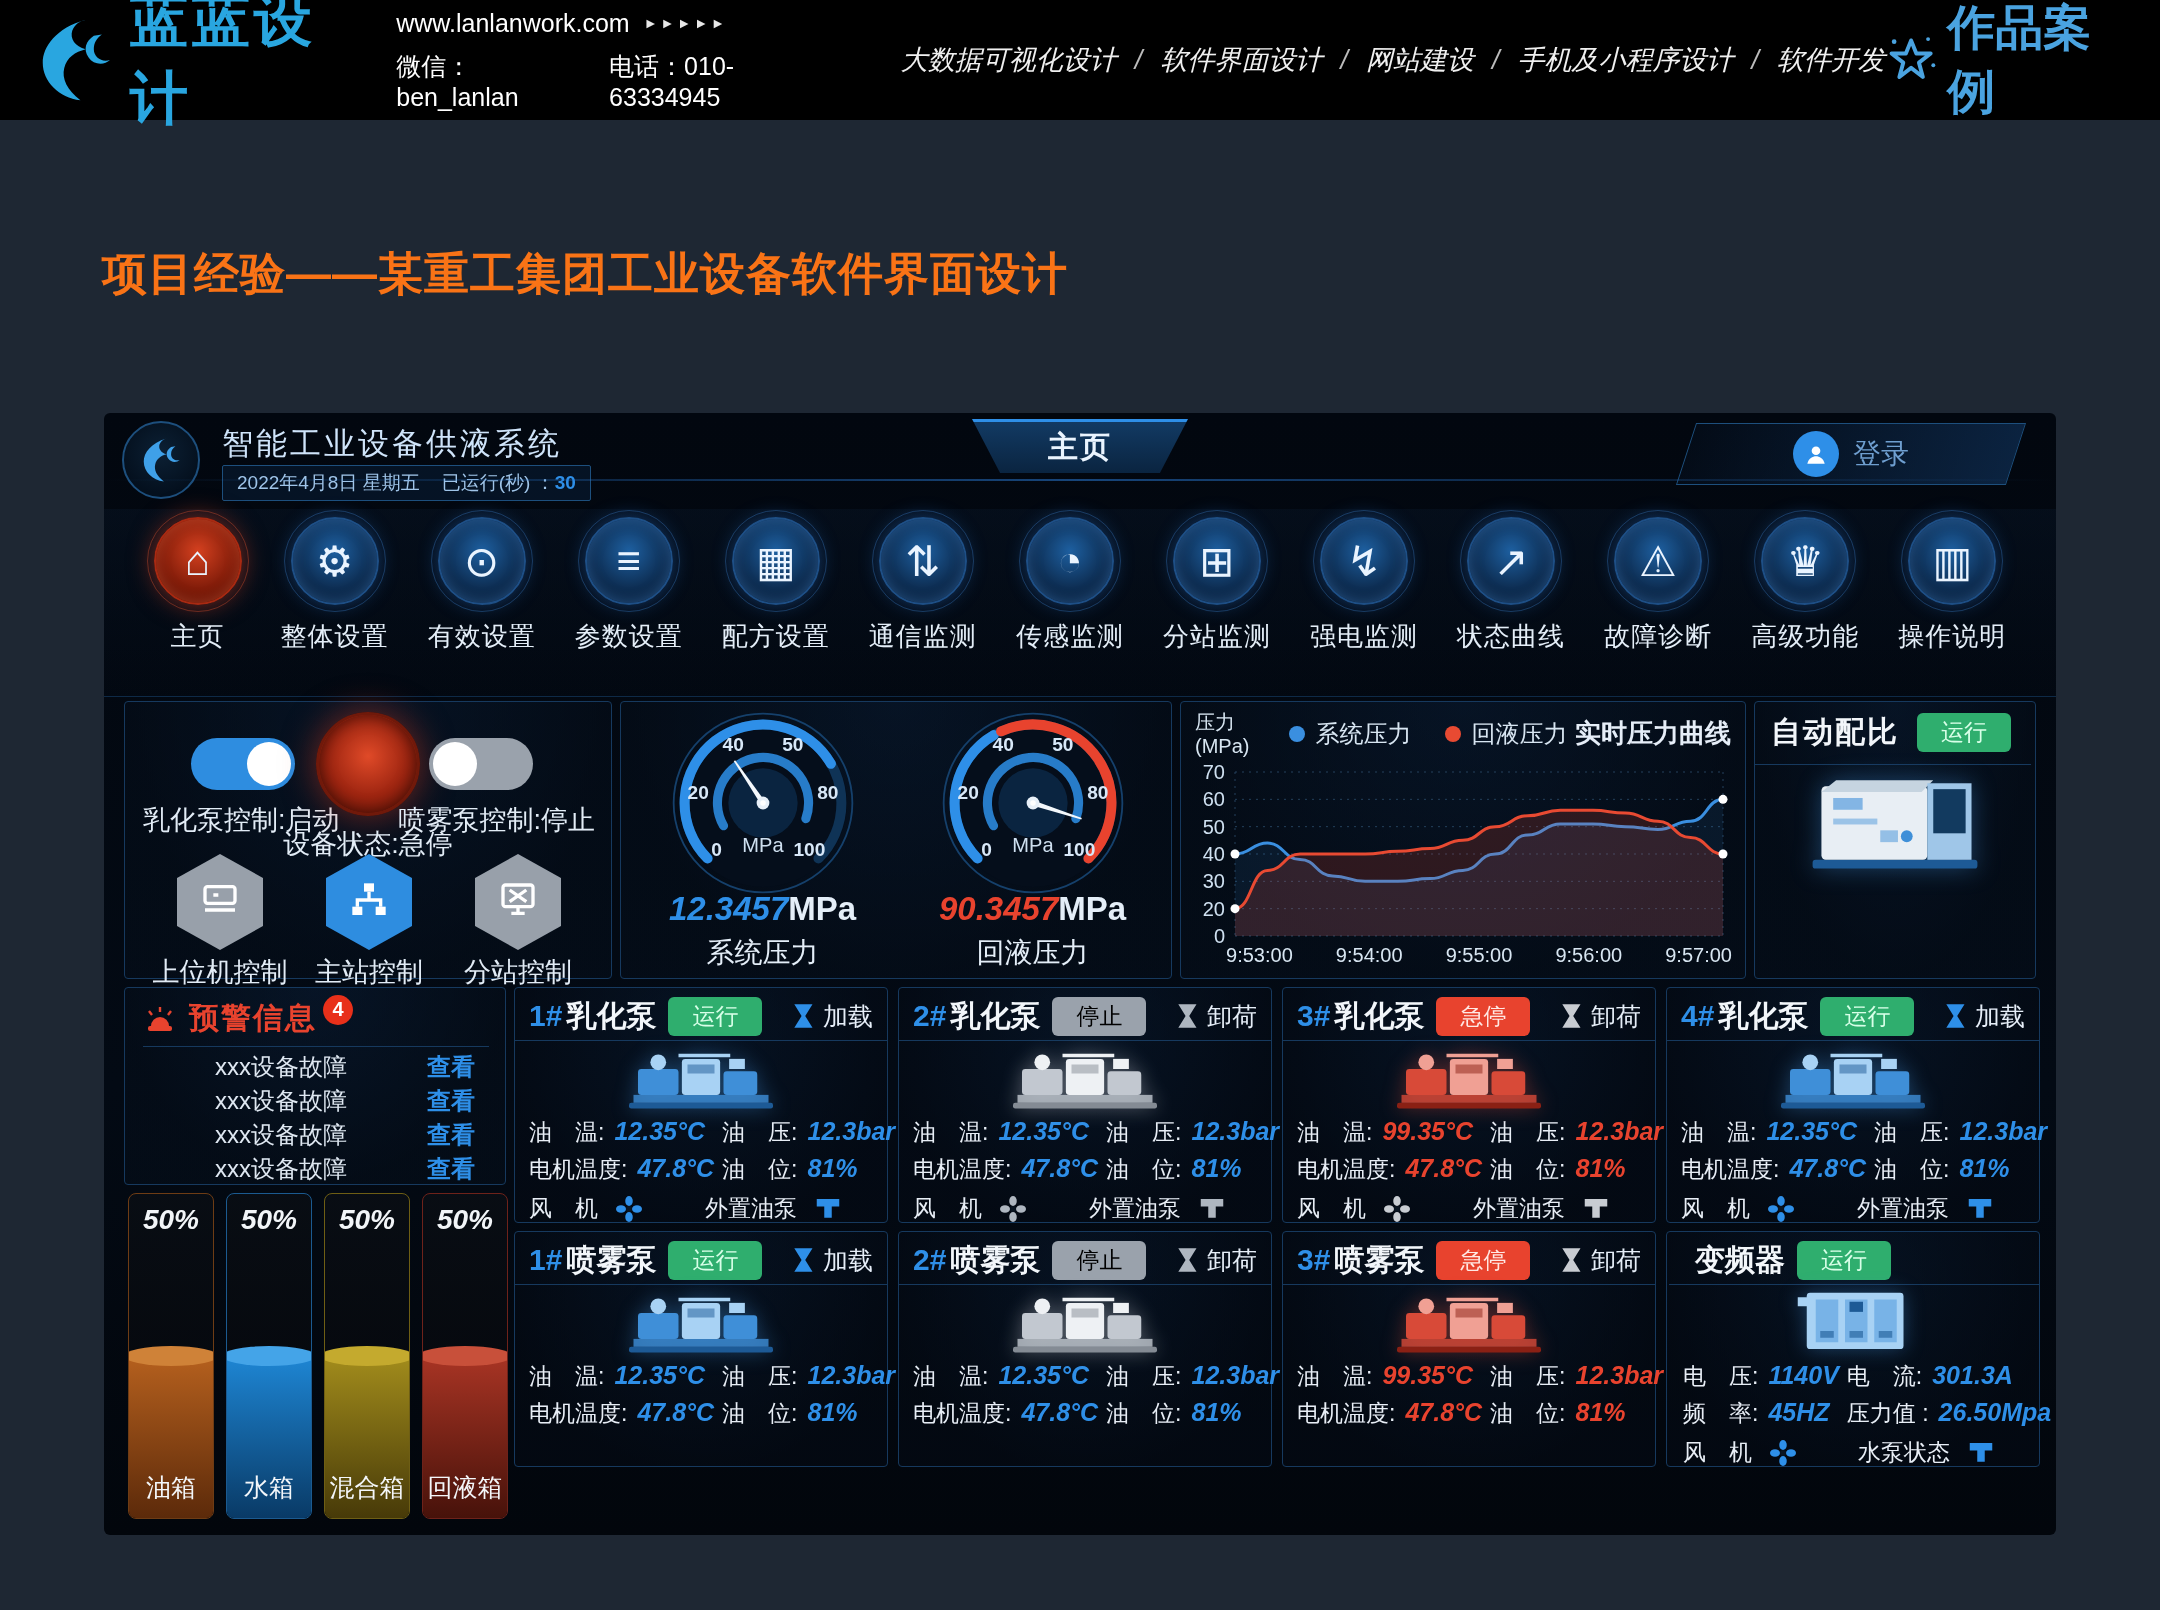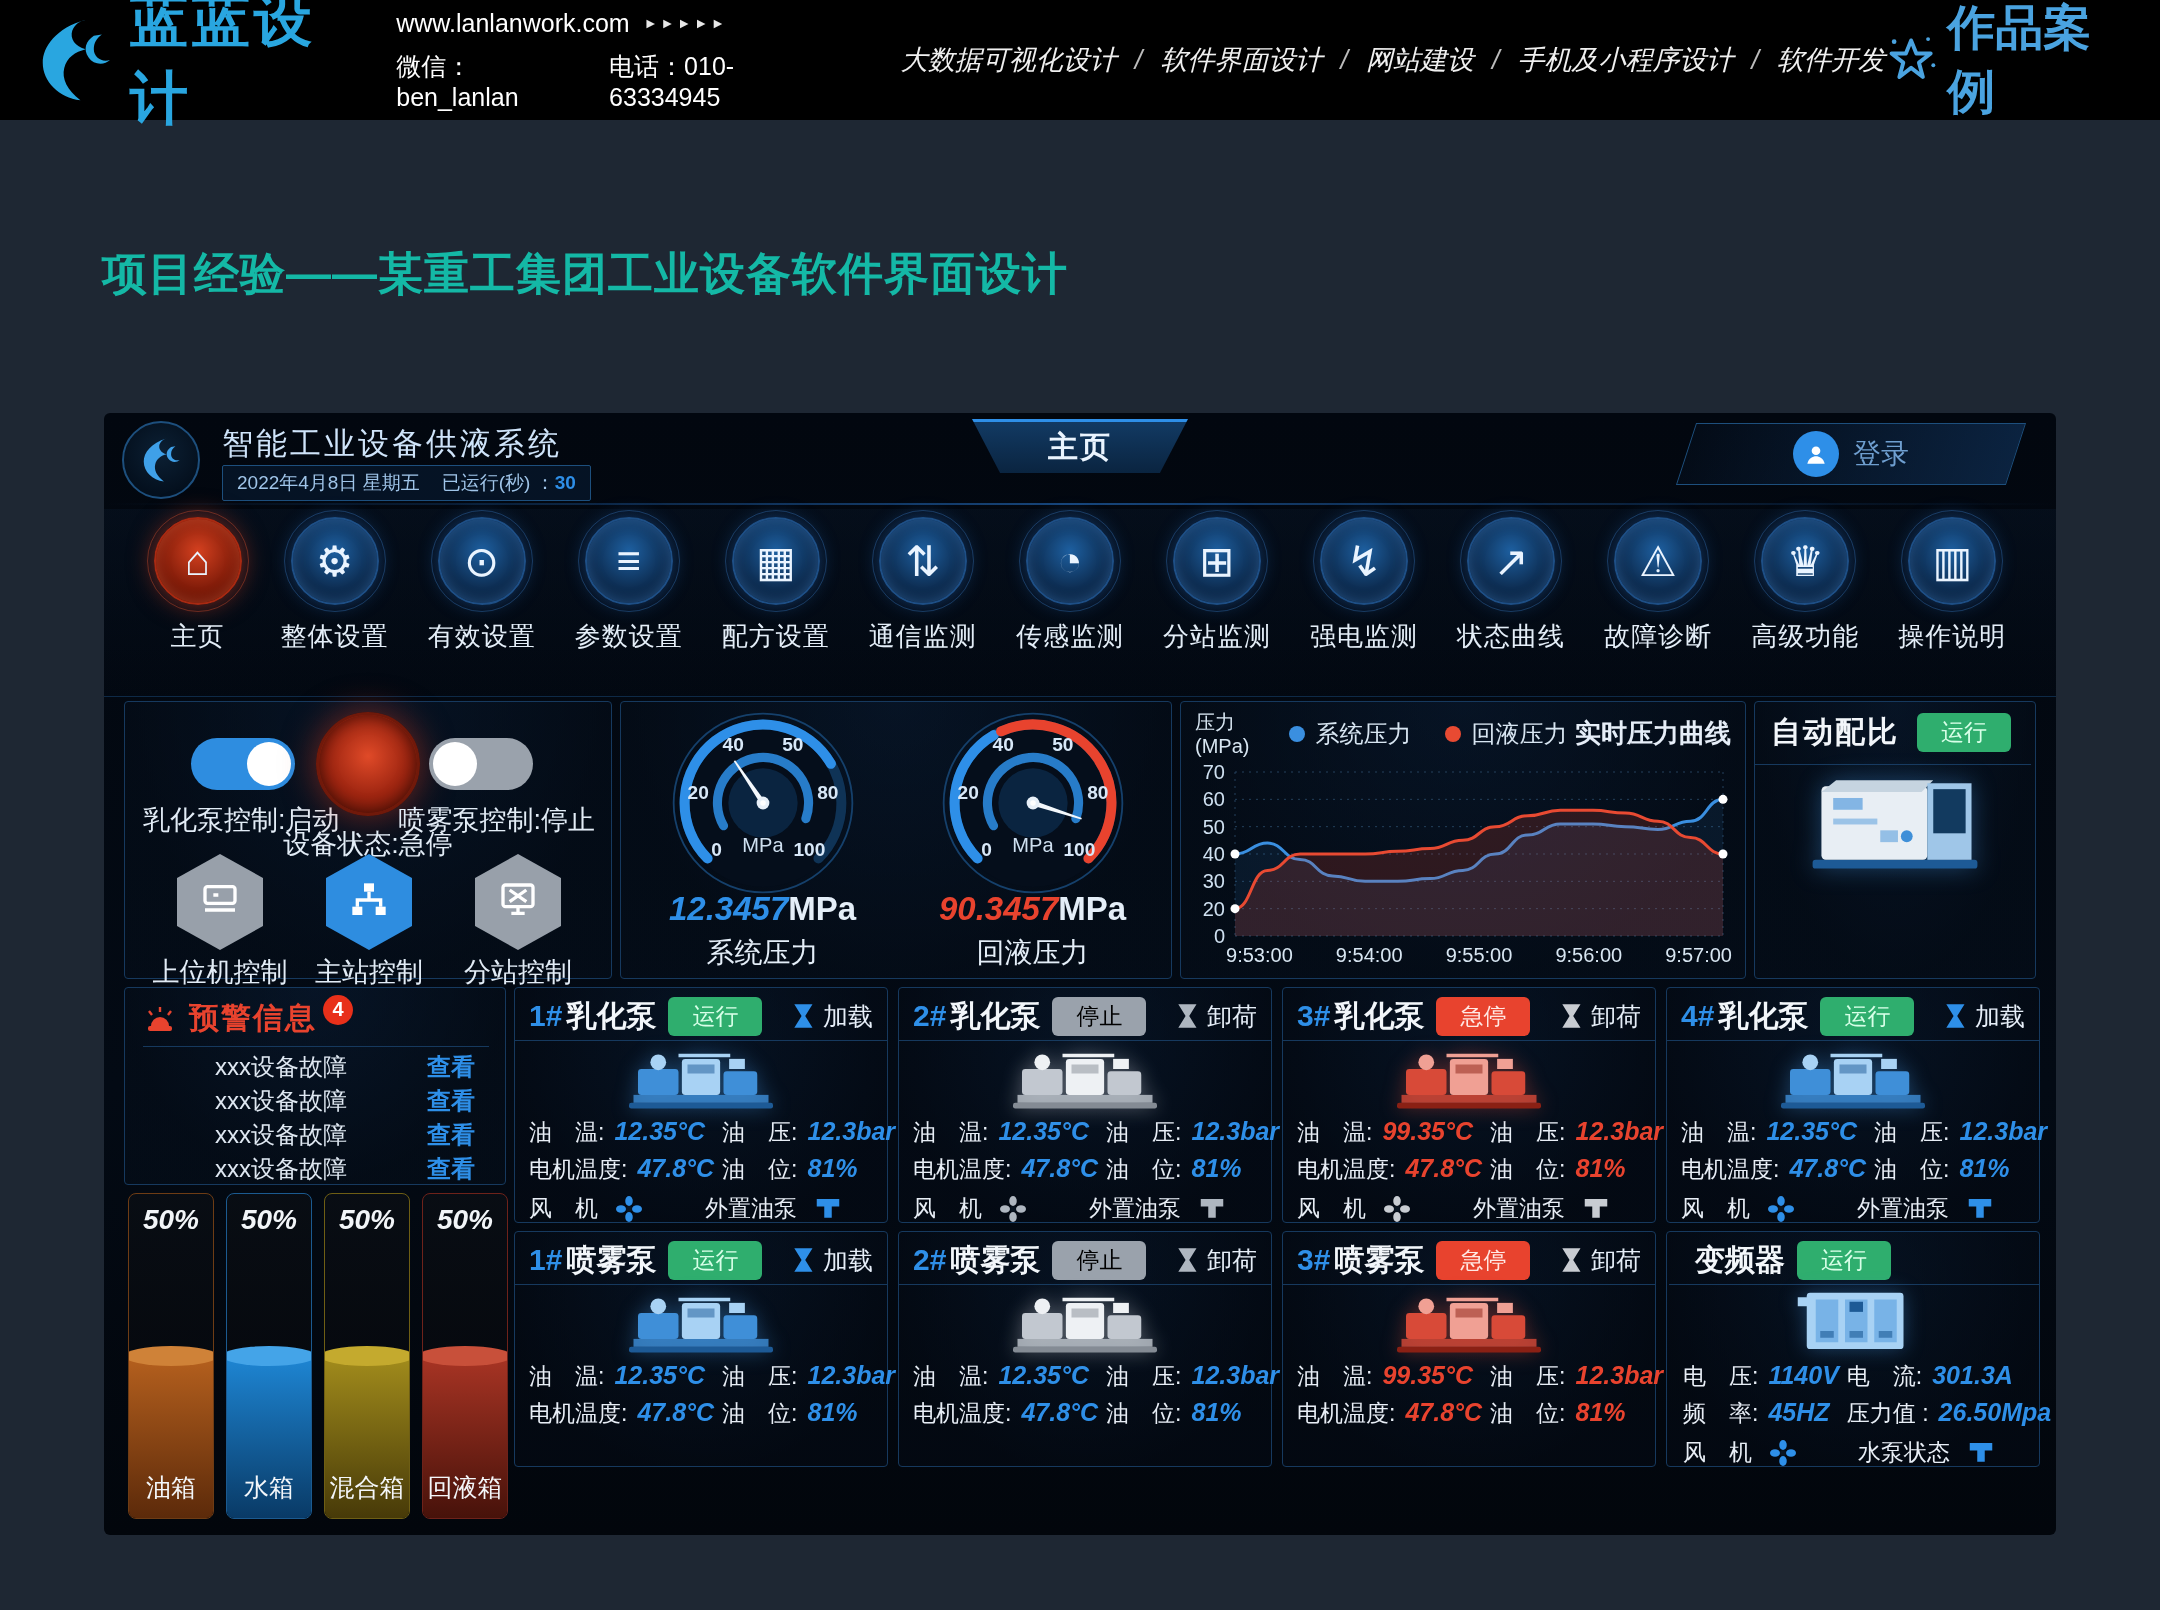--- a/index.html
+++ b/index.html
@@ -13,27 +13,27 @@
   .contact-block { margin-left:42px; color:#fff; }
   .contact-line1 { font-size:25px; display:flex; align-items:center; gap:14px; }
   .arrows { font-size:14px; color:#e8e8e8; letter-spacing:3px; }
   .contact-line2 { font-size:25px; margin-top:12px; display:flex; gap:36px; }
   .site-nav { display:flex; align-items:center; gap:10px; margin-left:80px; color:#f0f0f0; font-size:27px; font-style:italic; white-space:nowrap; }
   .site-nav .sep { color:#bbb; margin:0 8px; }
   .portfolio { margin-left:auto; margin-right:40px; display:flex; align-items:center; gap:10px; color:#4aa3e0; font-size:48px; font-weight:bold; }
   .portfolio .star { width:58px; height:58px; }
 
   
-  .page-title { position:absolute; left:102px; top:244px; color:#14b8a6; font-size:45px; font-weight:bold; letter-spacing:1px; }
+  .page-title { position:absolute; left:102px; top:244px; color:#f97316; font-size:45px; font-weight:bold; letter-spacing:1px; }
 
   
   .dashboard { position:absolute; left:104px; top:413px; width:1952px; height:1122px; background:linear-gradient(180deg,#02070f 0%,#030a14 60%,#02060c 100%); border-radius:6px; overflow:hidden; }
 
   
-  .dash-header { position:absolute; left:0; top:0; width:100%; height:92px; }
+  .dash-header { position:absolute; left:0; top:0; width:100%; height:68px; }
   .dash-header::after { content:""; position:absolute; left:0; bottom:0; width:100%; height:2px; background:linear-gradient(90deg,rgba(40,120,210,.0),rgba(40,120,210,.55),rgba(40,120,210,.0)); }
   .dash-logo { position:absolute; left:18px; top:8px; width:78px; height:78px; border-radius:50%; background:radial-gradient(circle at 50% 40%,#0c2034,#04101e 70%); border:2px solid #1d4f7d; display:flex; align-items:center; justify-content:center; }
   .dash-logo svg { width:44px; height:46px; }
   .dash-title { position:absolute; left:118px; top:10px; color:#cfe4fa; font-size:31px; letter-spacing:3px; }
   .dash-datebox { position:absolute; left:118px; top:52px; border:1px solid #1d4f7d; background:rgba(10,30,54,.55); padding:4px 14px; font-size:19px; color:#9fc4e8; display:flex; gap:22px; border-radius:2px; }
   .dash-datebox b { color:#2e8fe8; font-weight:bold; }
   .dash-tab { position:absolute; left:50%; top:6px; transform:translateX(-50%); width:216px; height:54px; clip-path:polygon(0 0,100% 0,87% 100%,13% 100%); background:linear-gradient(180deg,#123a63,#0a2440); border-top:3px solid #2e8fe8; color:#eaf4fe; font-size:30px; font-weight:bold; display:flex; align-items:center; justify-content:center; letter-spacing:2px; }
   .dash-actions { position:absolute; right:486px; top:14px; height:54px; padding:0 26px; background:rgba(8,22,40,.8); border:1px solid #1d4f7d; display:flex; align-items:center; gap:34px; }
   .dash-action { display:flex; align-items:center; gap:10px; color:#d6e6f6; font-size:27px; cursor:pointer; }
   .dash-action svg { width:30px; height:30px; }

